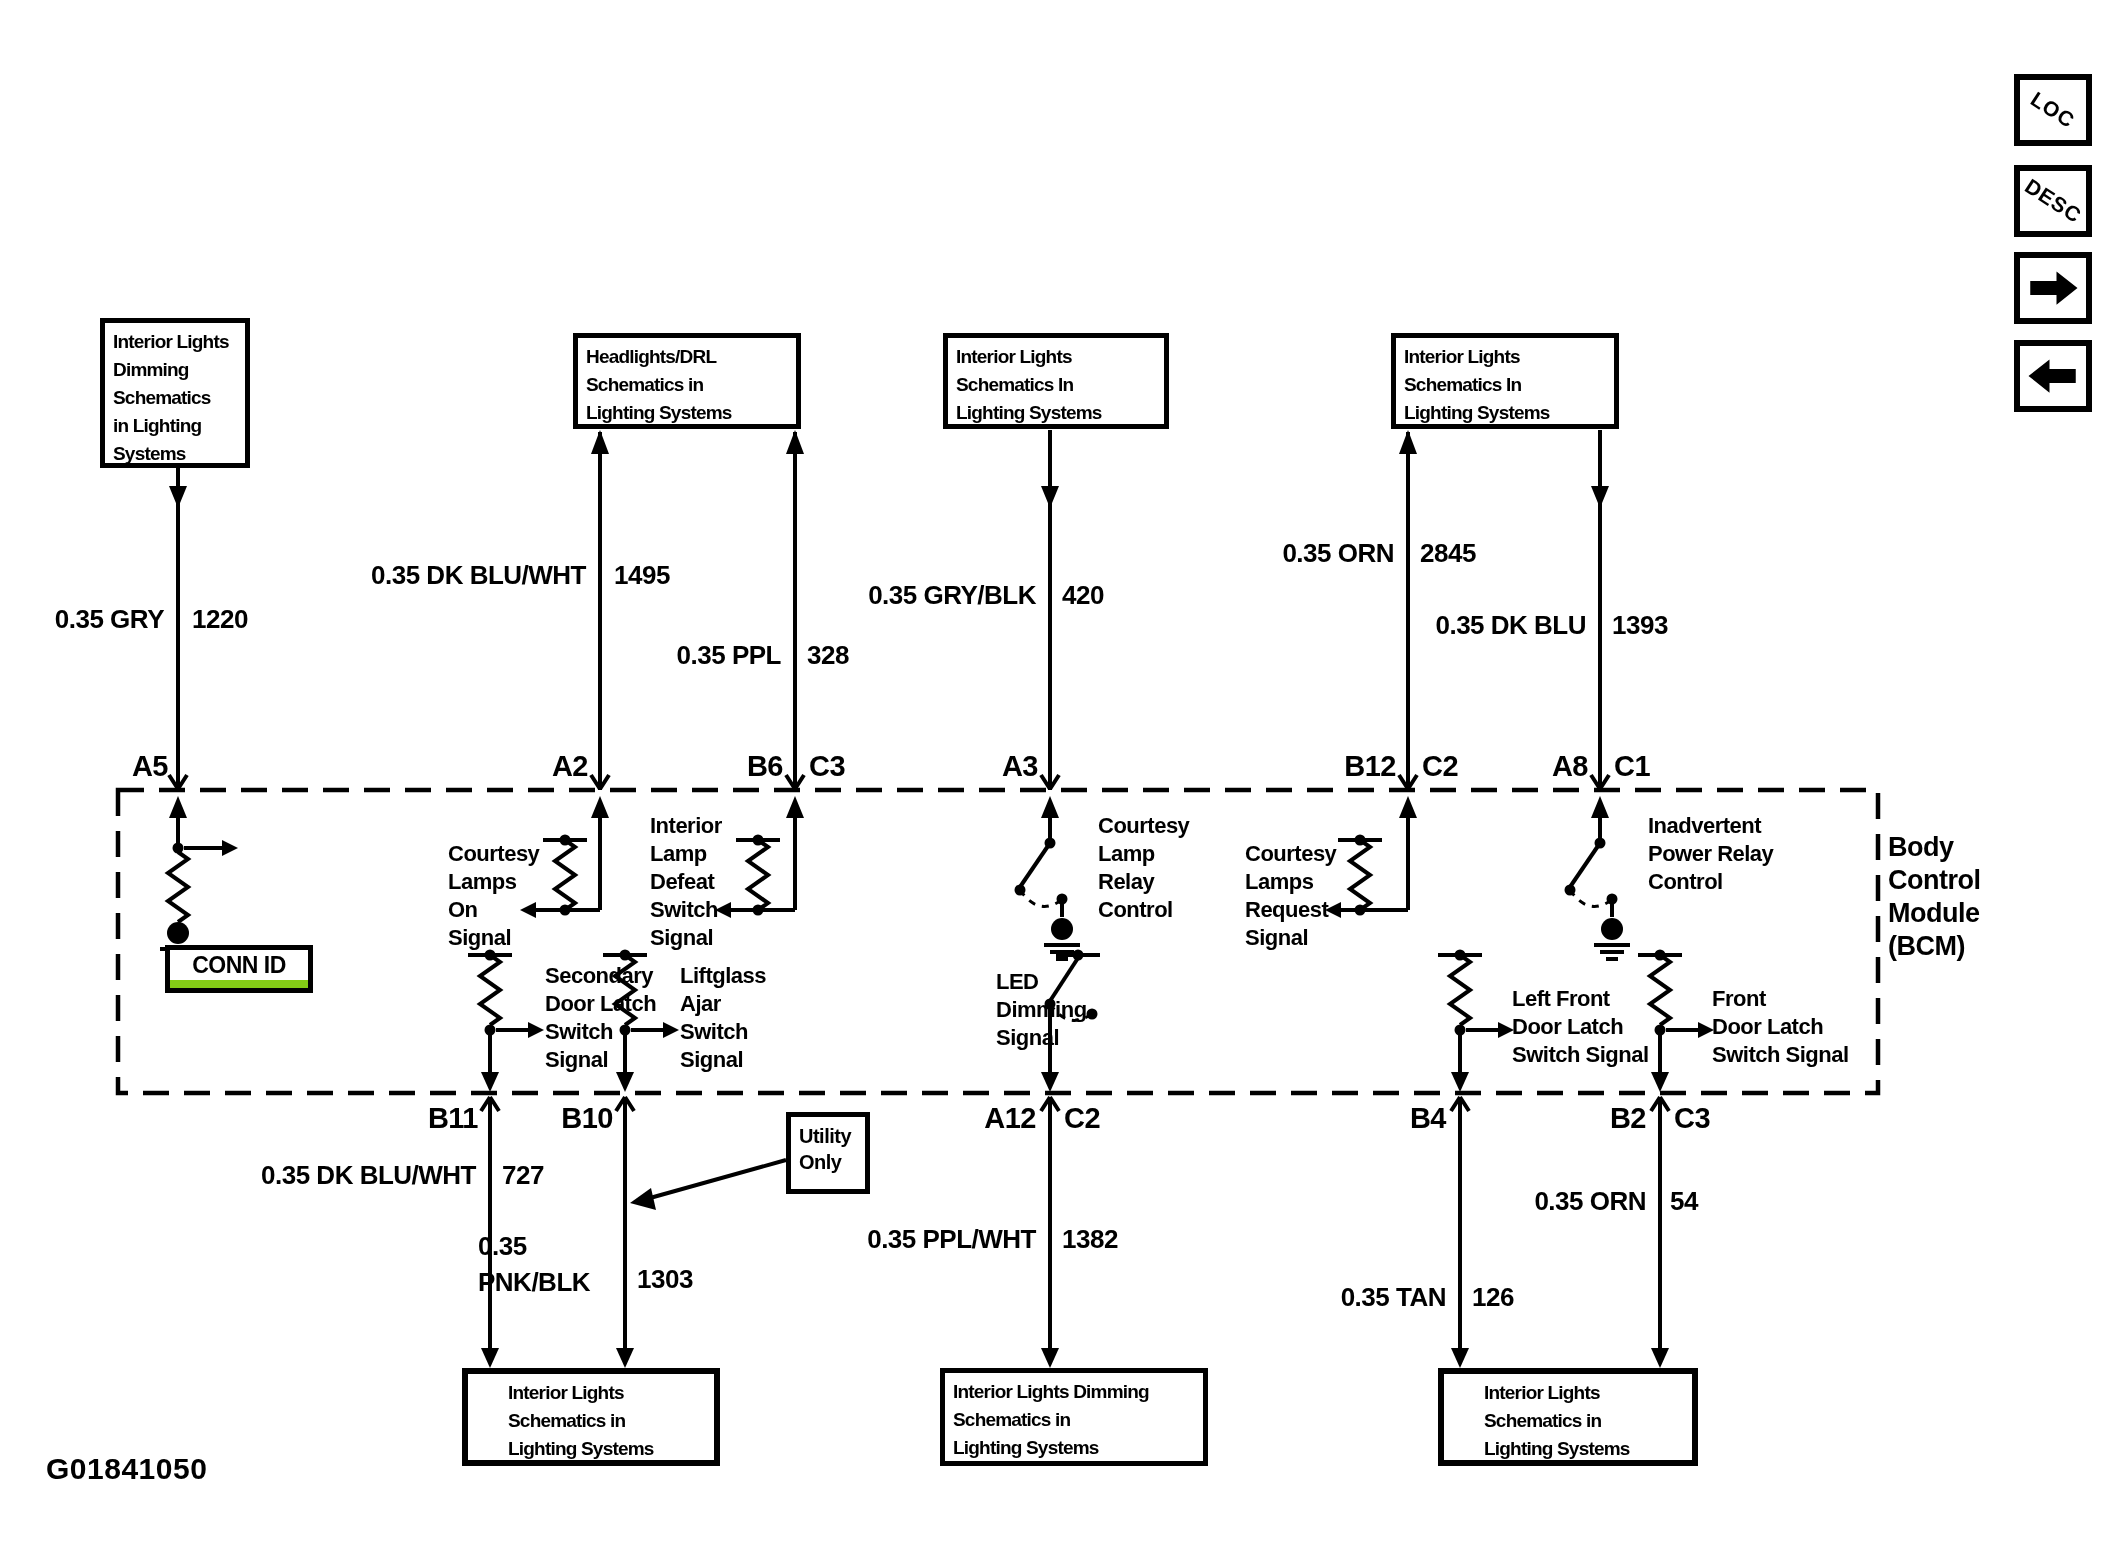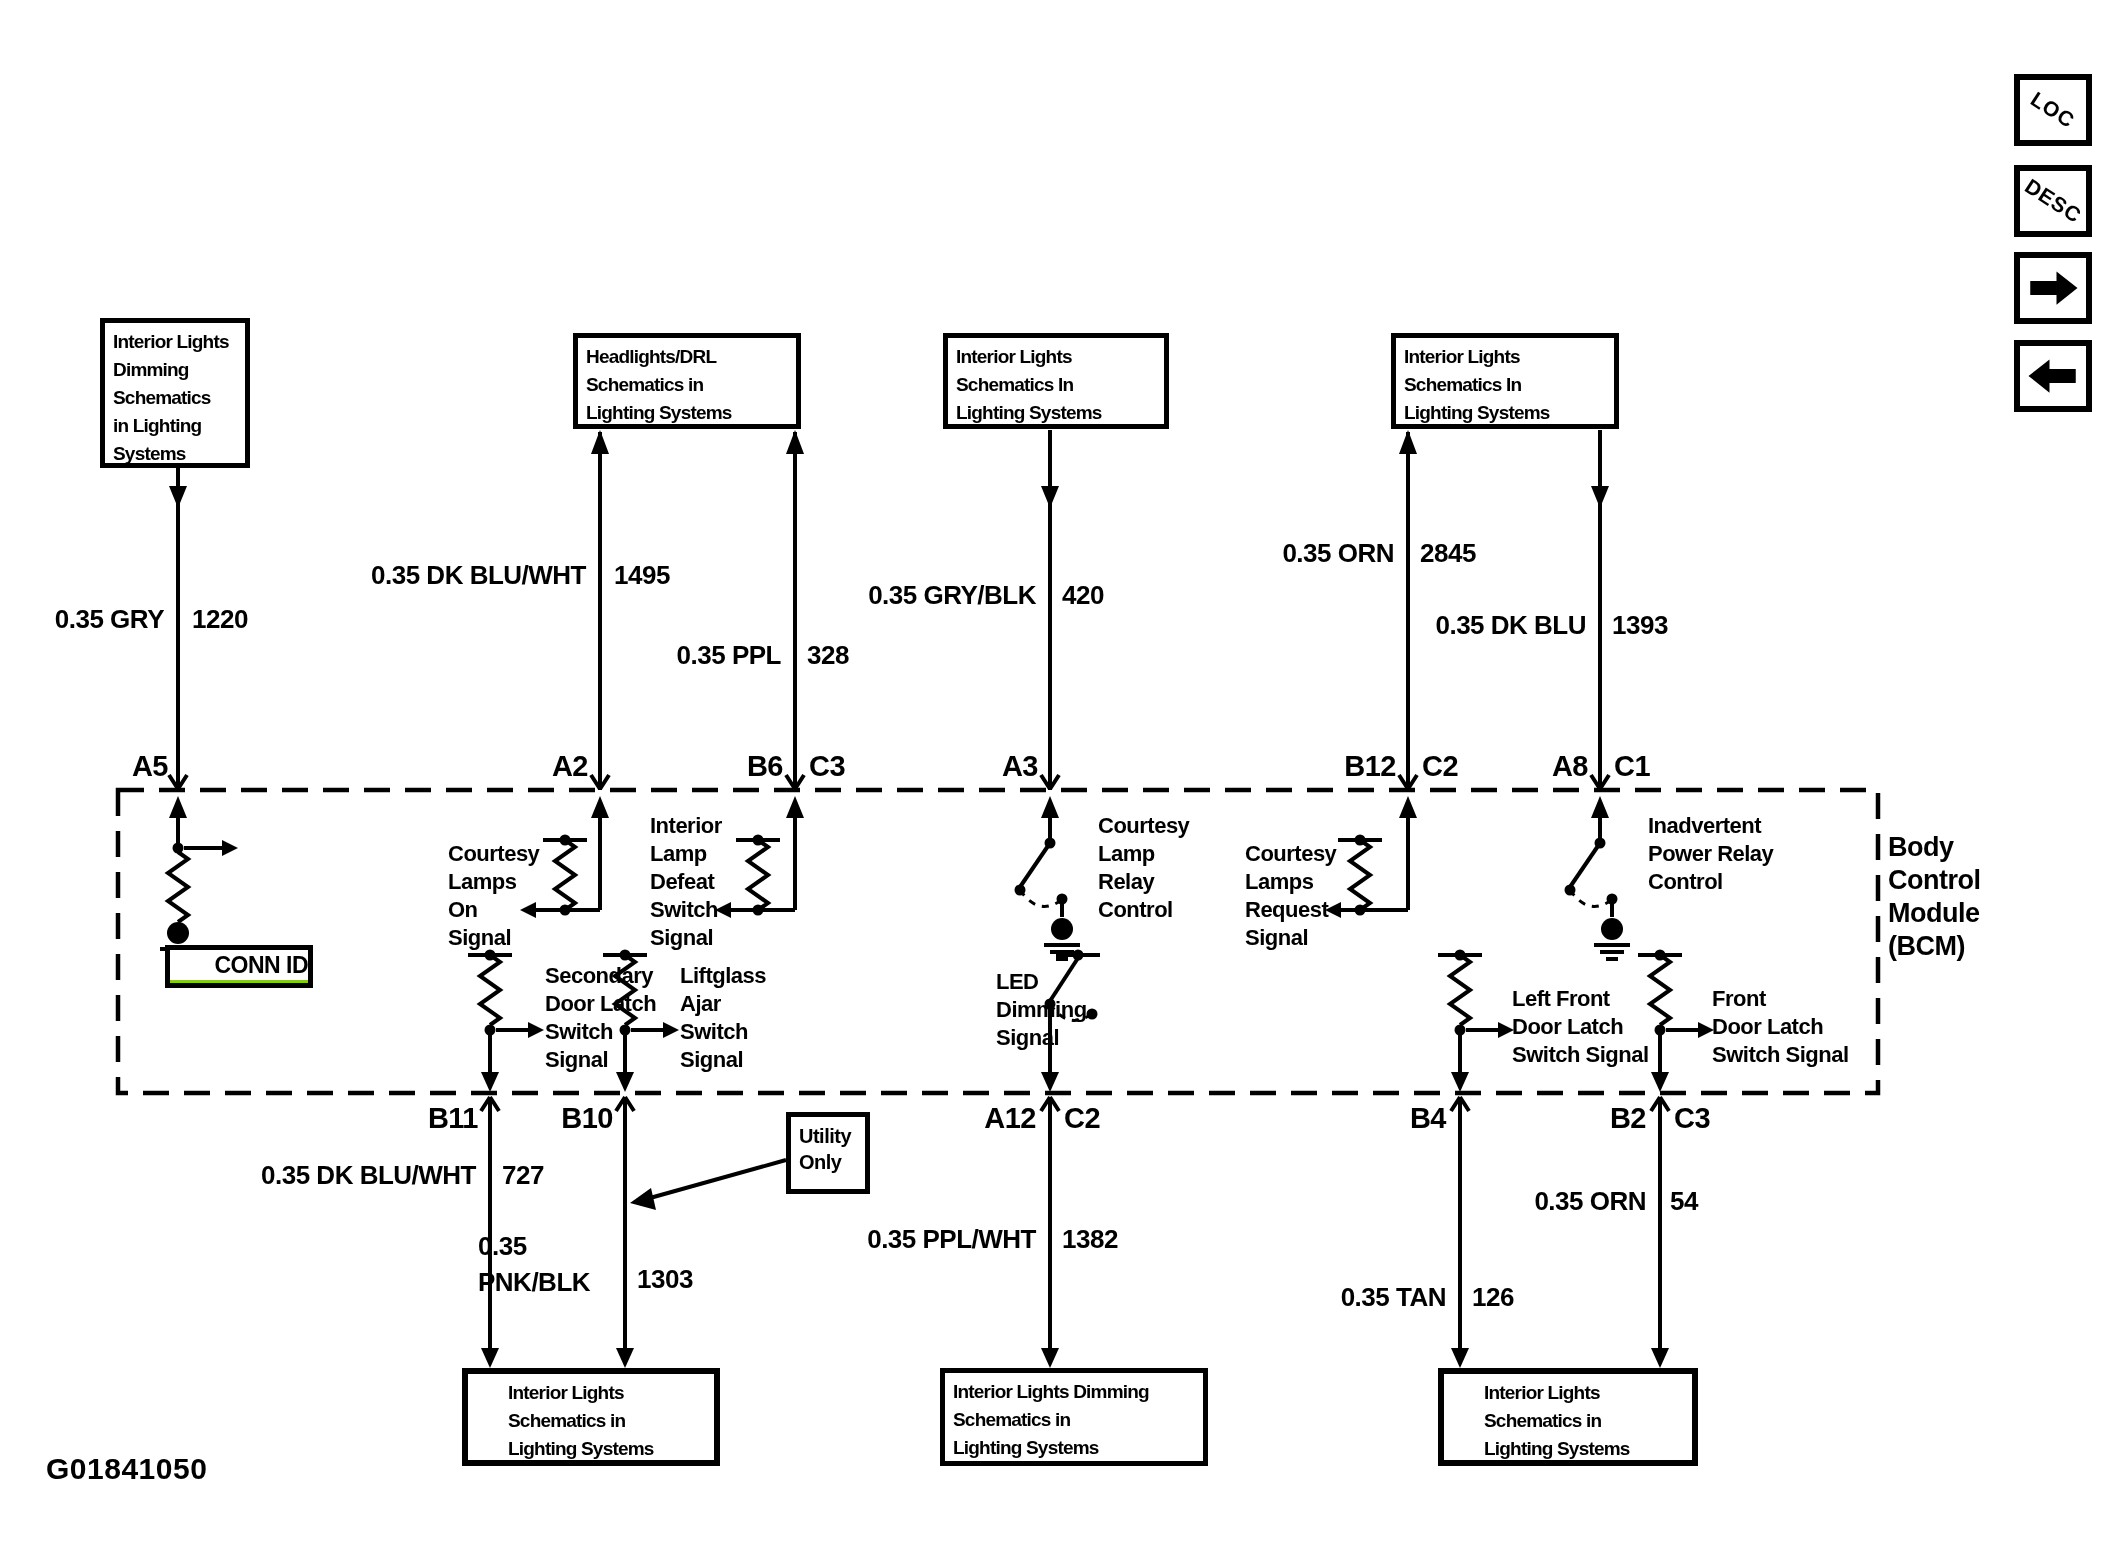--- a/index.html
+++ b/index.html
@@ -15,22 +15,22 @@
   .wlabel{font-size:26px;font-weight:bold;letter-spacing:-0.5px;}
   .siglabel{font-size:22px;font-weight:bold;line-height:28px;letter-spacing:-0.5px;}
   .refbox{
     border:5px solid #000;padding:5px 8px;font-size:19px;font-weight:bold;
     line-height:28px;letter-spacing:-0.8px;background:#fff;
   }
   .refbox.thick{border-width:6px;}
   .bcm-label{font-size:27px;font-weight:bold;line-height:33px;letter-spacing:-0.5px;}
   .connid{border:5px solid #000;background:#fff;}
   .connid .hdr{
-    text-align:right;font-size:23px;font-weight:bold;padding:2px 0 1px 0;
-    border-bottom:3px solid #84cc16;letter-spacing:-0.5px;
+    text-align:center;font-size:23px;font-weight:bold;padding:2px 0 1px 0;
+    border-bottom:8px solid #84cc16;letter-spacing:-0.5px;
   }
   .connid .rows{font-size:23px;font-weight:bold;line-height:30px;padding:4px 8px 6px 8px;letter-spacing:-0.5px;}
   .utilbox{border:5px solid #000;background:#fff;font-size:20px;font-weight:bold;line-height:26px;padding:6px 8px;letter-spacing:-0.5px;}
   .navbtn{
     position:absolute;left:2014px;width:78px;height:72px;border:6px solid #000;
     background:#fff;box-sizing:border-box;display:flex;align-items:center;justify-content:center;
     cursor:pointer;
   }
   .diag{transform:rotate(33deg);font-size:21px;font-weight:bold;letter-spacing:1px;}
   .footer{font-size:30px;font-weight:bold;letter-spacing:0.5px;}

